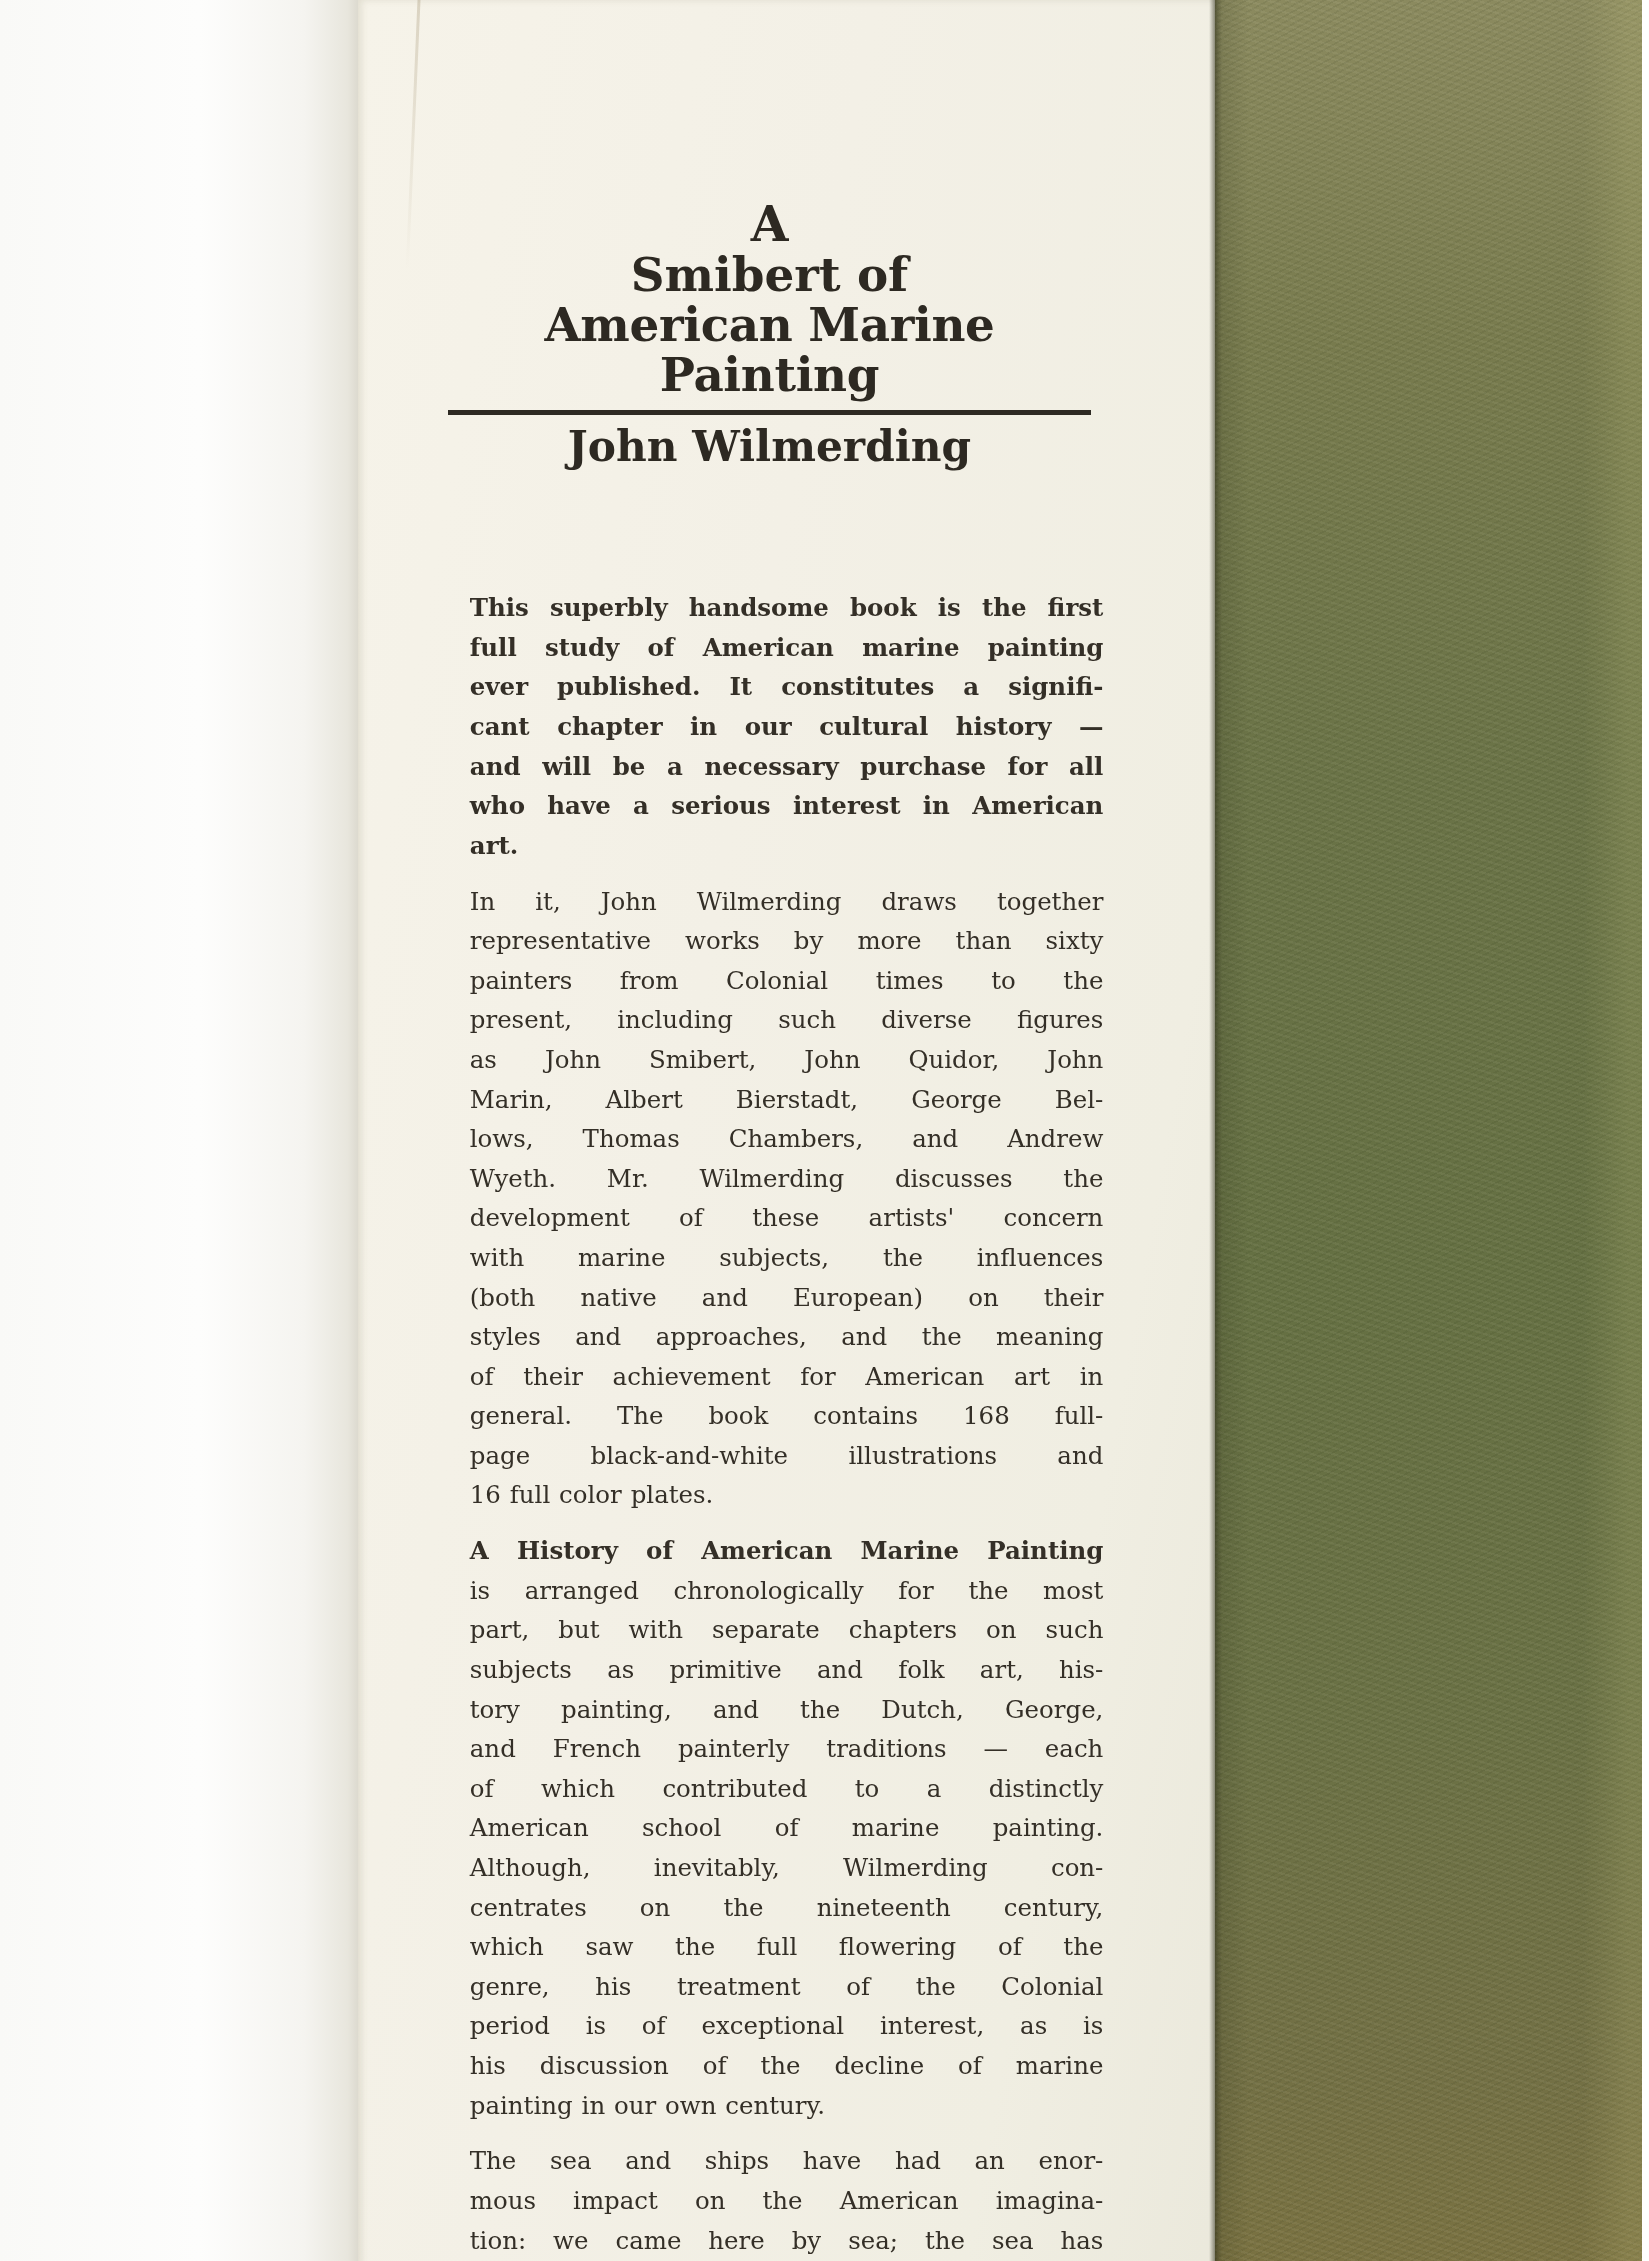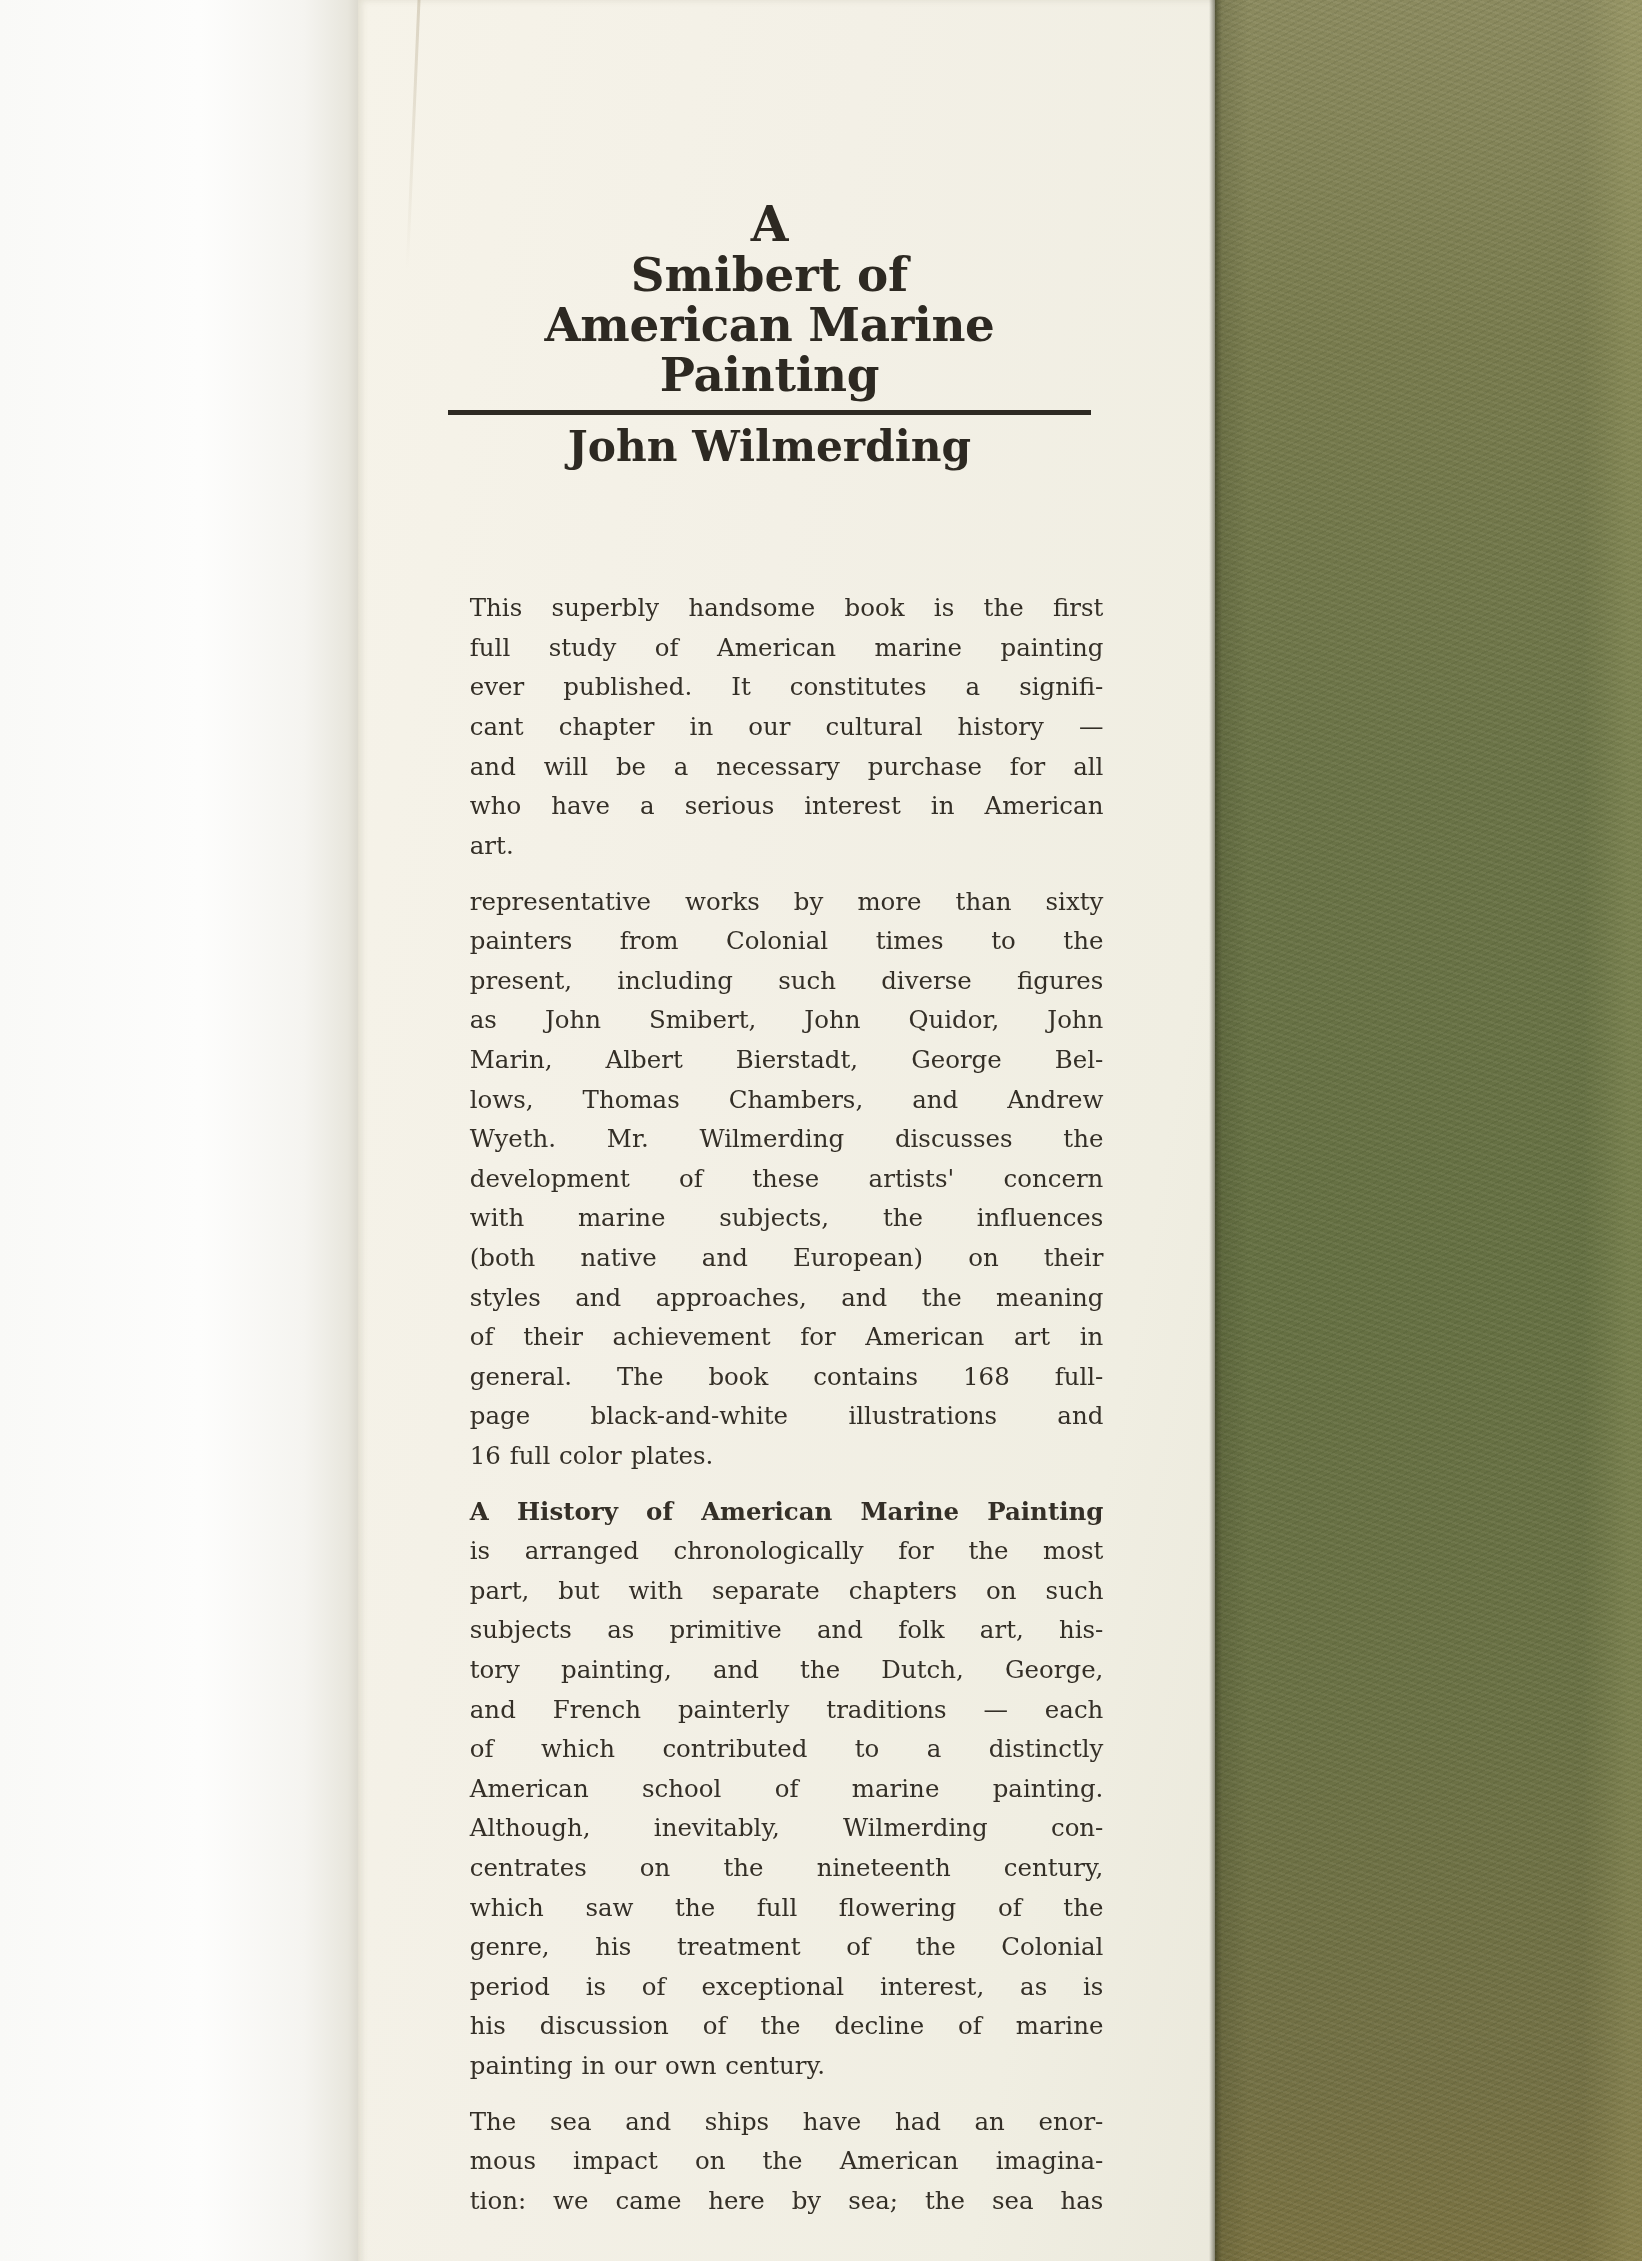--- a/index.html
+++ b/index.html
@@ -32,21 +32,21 @@
   
   .flap-inner{position:relative;padding:11rem 6.2rem 0 6.2rem;color:#342f27;}
   .title-wrap{margin-left:-1.2rem;width:35.7rem;text-align:center;font-weight:600;color:#2d2922;}
   .t1{font-size:2.7rem;line-height:2.9rem;}
   .t2{font-size:2.6rem;line-height:2.75rem;}
   .t3{font-size:2.6rem;line-height:2.8rem;letter-spacing:-.02rem;}
   .rule{height:.28rem;background:#2e2a23;margin:.5rem 0 .45rem 0;}
   .author{font-size:2.35rem;line-height:2.6rem;font-weight:600;}
   .body{margin-top:6.6rem;font-size:1.36rem;line-height:2.2rem;}
   .para{margin-top:.9rem;}
-  .para:first-child{margin-top:0;}
+  .para:first-child{margin-top:0;font-weight:bold;}
   .line{text-align:justify;text-align-last:justify;word-spacing:.06rem;}
   .line.last{text-align-last:left;}
   .line.bold{font-weight:700;}
 </style>
 </head>
 <body>
 
 <div class="photo">
 
   <div class="bg-left"></div>
@@ -68,20 +68,21 @@
           <div class="para">
             <div class="line">This superbly handsome book is the first</div>
             <div class="line">full study of American marine painting</div>
             <div class="line">ever published.  It constitutes a signifi-</div>
             <div class="line">cant chapter in our cultural history —</div>
             <div class="line">and will be a necessary purchase for all</div>
             <div class="line">who have a serious interest in American</div>
             <div class="line last">art.</div>
           </div>
           <div class="para">
+            <div class="line">In it, John Wilmerding draws together</div>
             <div class="line">representative works by more than sixty</div>
             <div class="line">painters from Colonial times to the</div>
             <div class="line">present, including such diverse figures</div>
             <div class="line">as John Smibert, John Quidor, John</div>
             <div class="line">Marin, Albert Bierstadt, George Bel-</div>
             <div class="line">lows, Thomas Chambers, and Andrew</div>
             <div class="line">Wyeth.  Mr. Wilmerding discusses the</div>
             <div class="line">development of these artists' concern</div>
             <div class="line">with marine subjects, the influences</div>
             <div class="line">(both native and European) on their</div>

